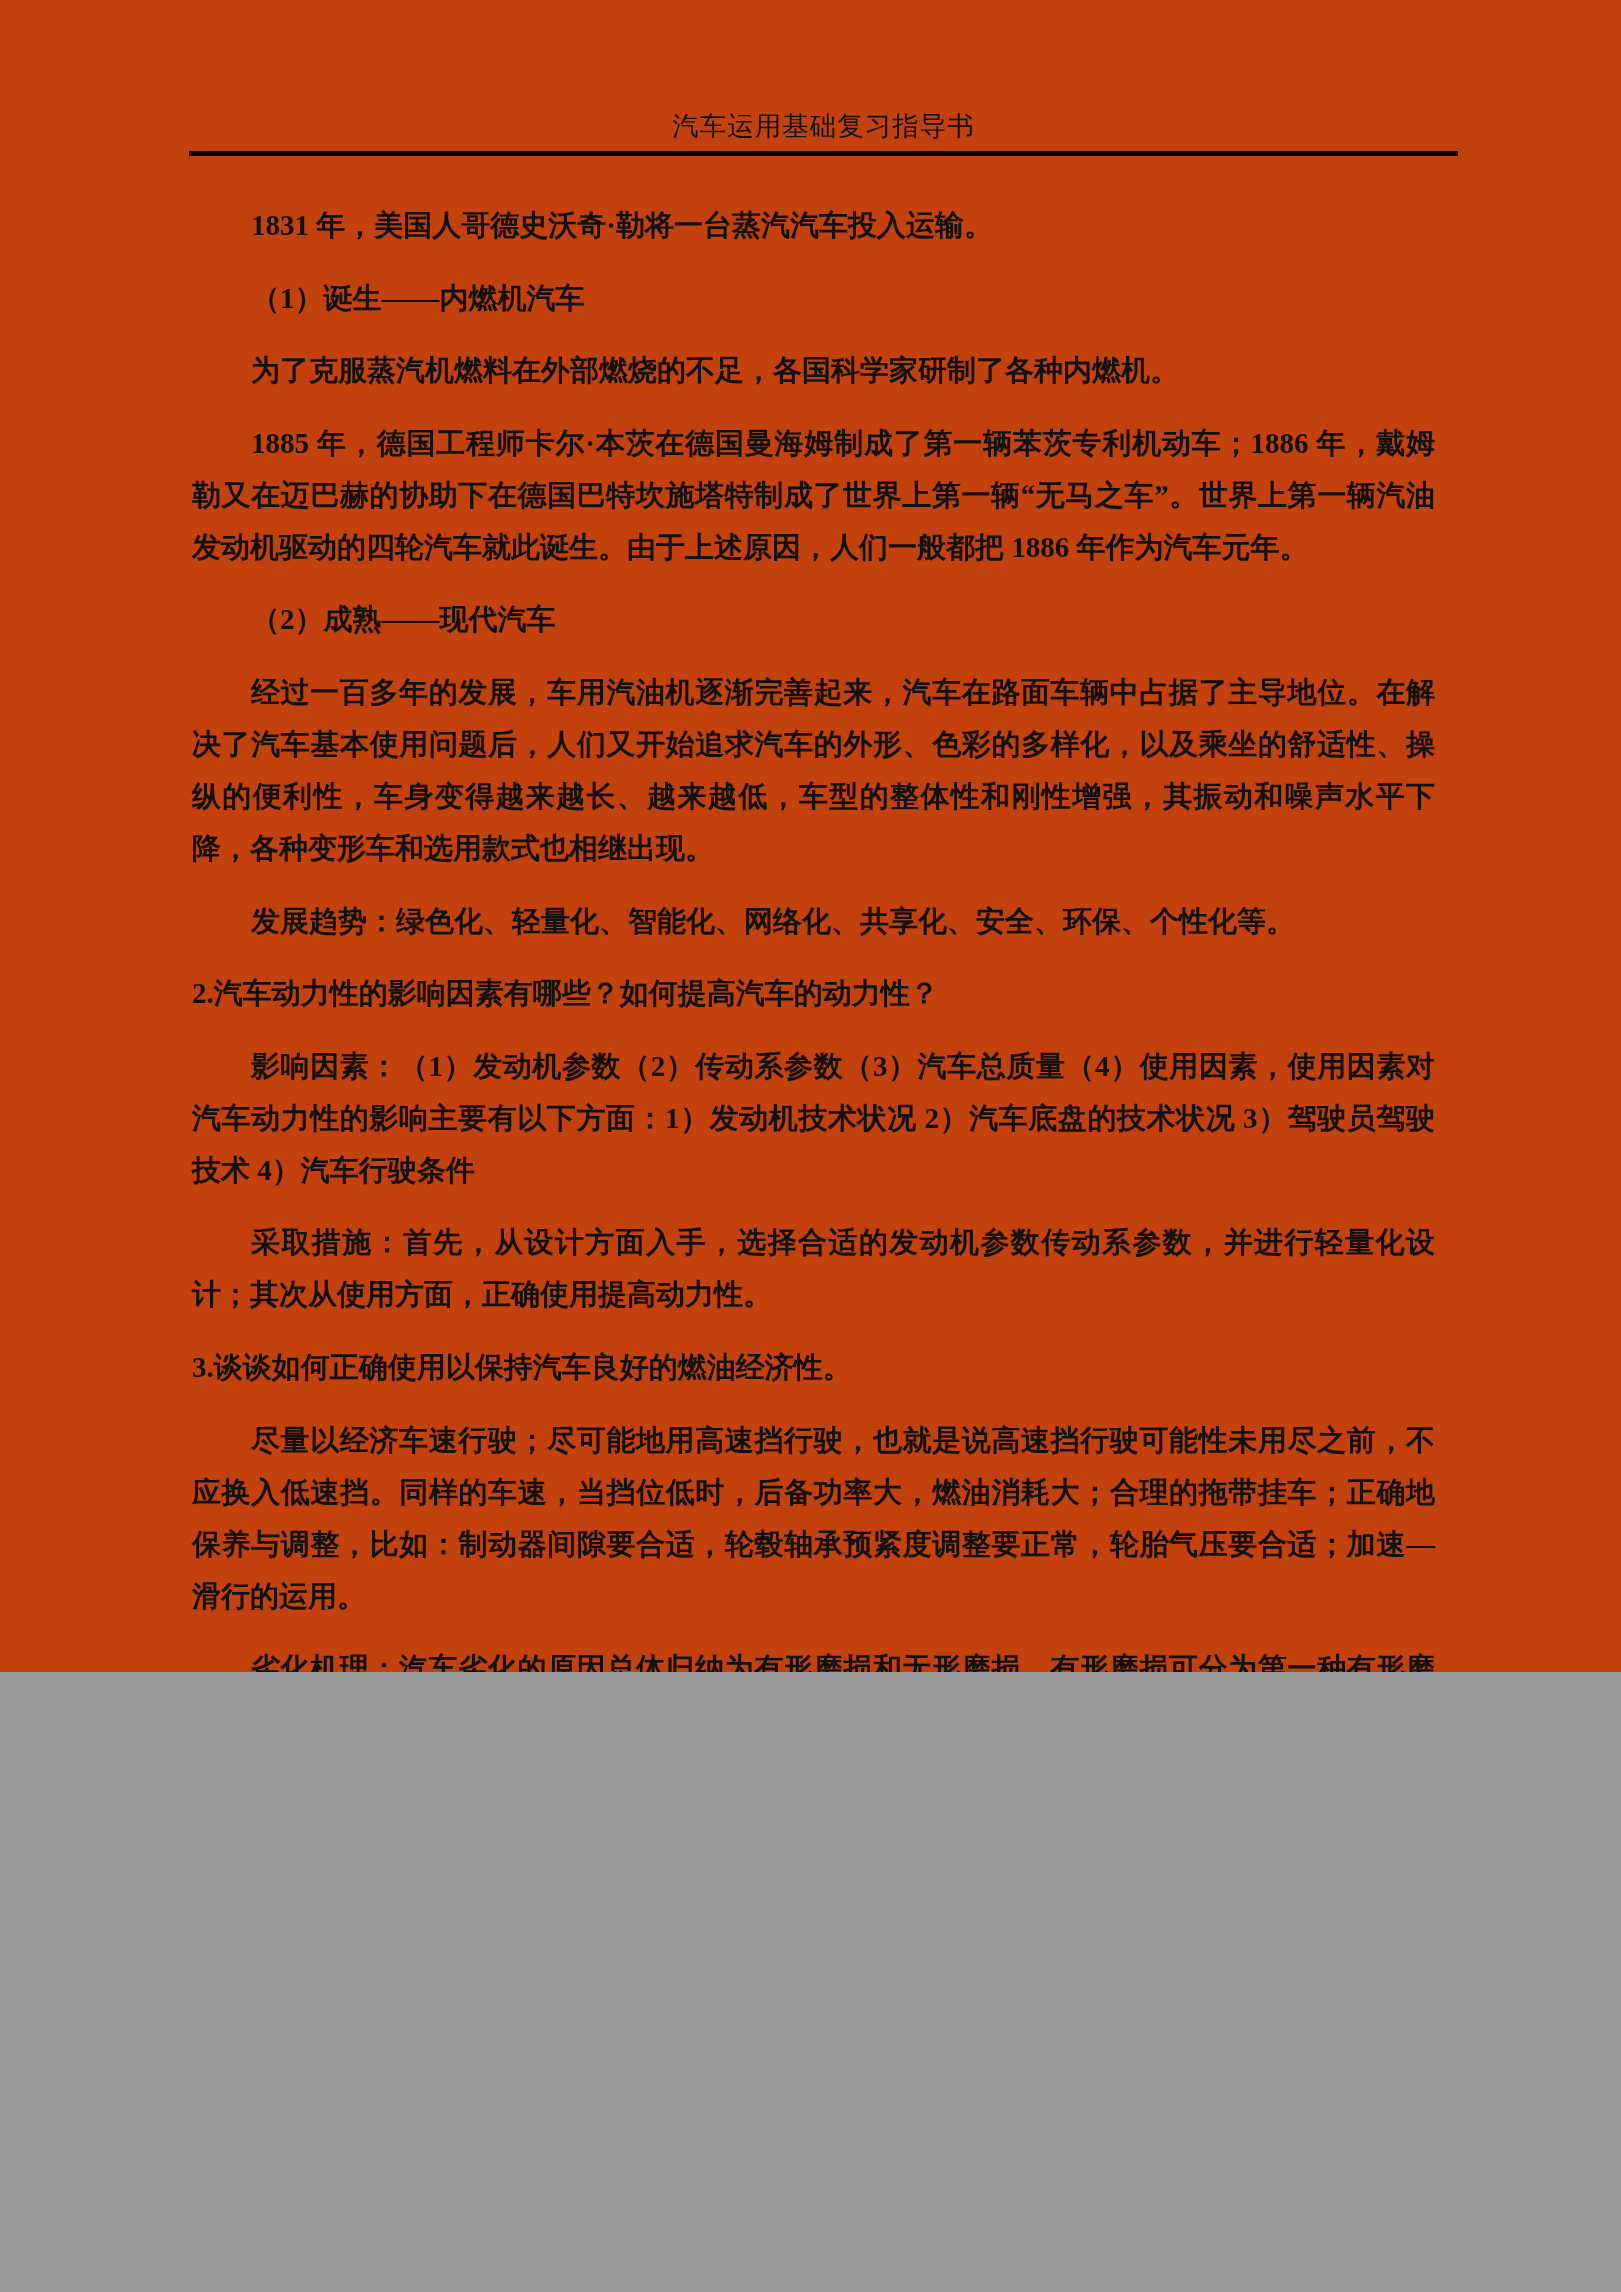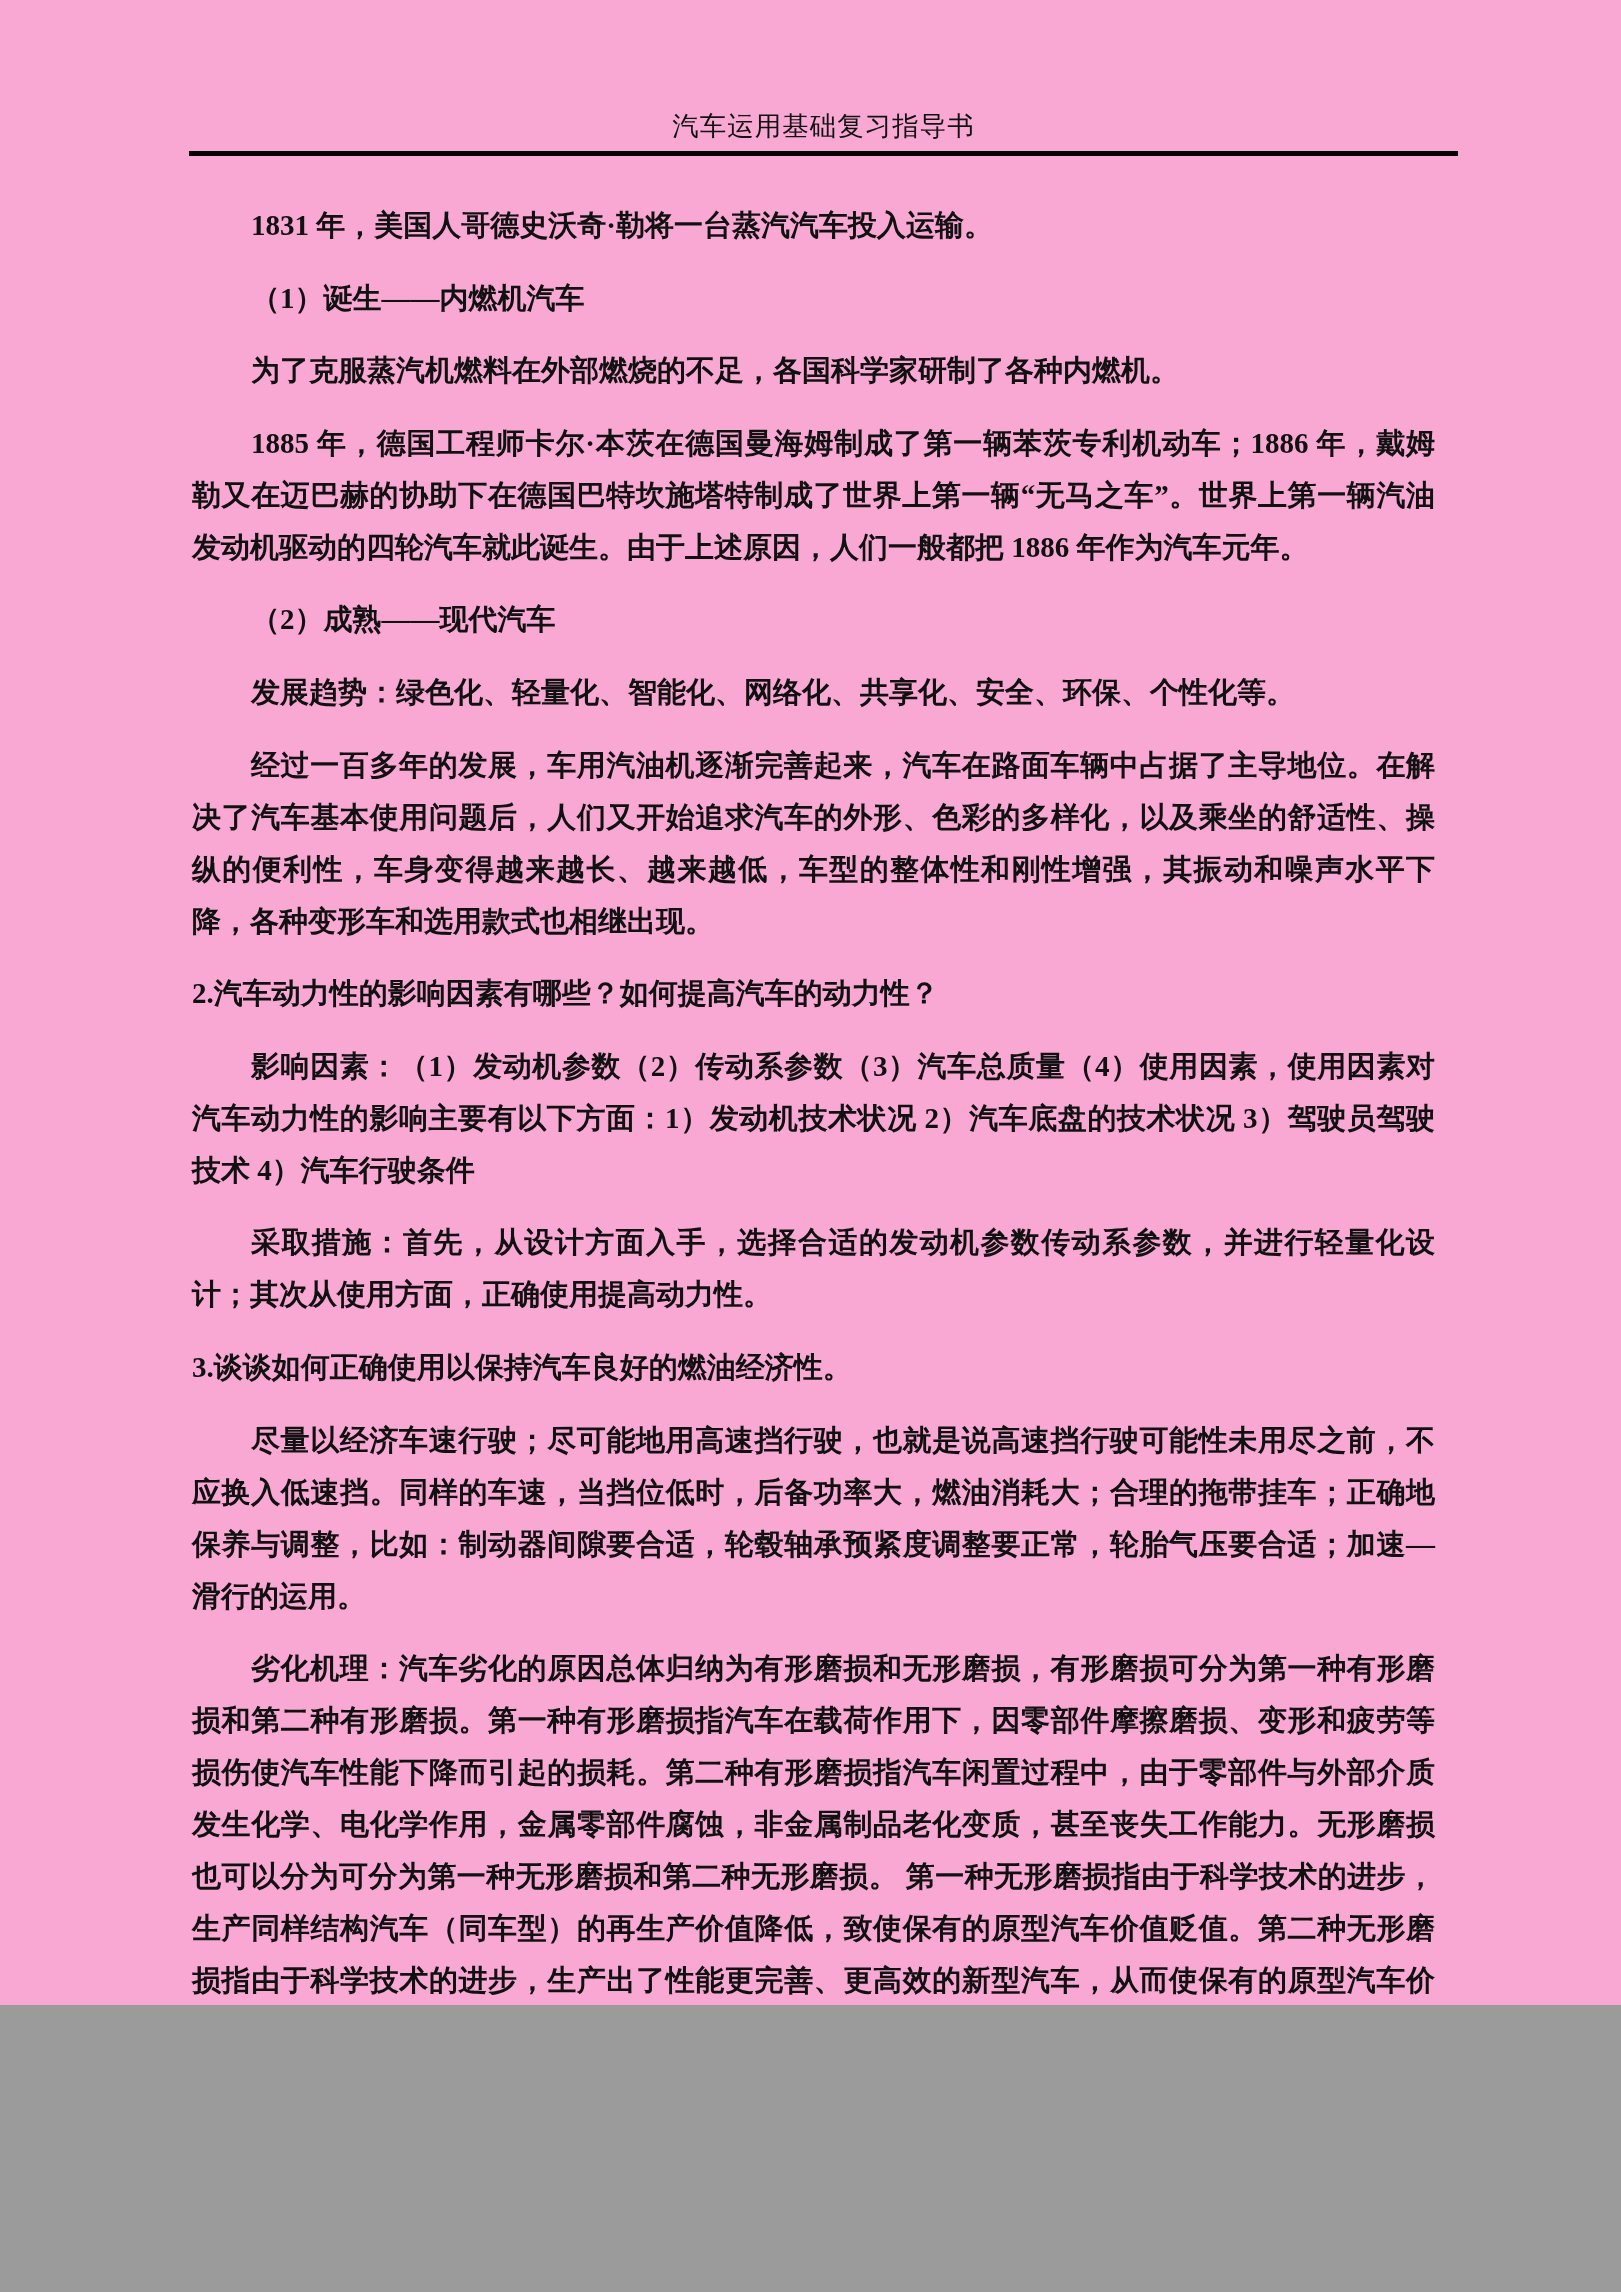--- a/index.html
+++ b/index.html
@@ -1,21 +1,21 @@
 <!DOCTYPE html>
 <html lang="zh"><head>
 <meta charset="utf-8">
 <style>
   html,body { margin:0; padding:0; }
   body { background:#9b9b9b; font-family:"Liberation Serif","DejaVu Serif",serif; }
   .page {
     position:relative;
-    width:1621px; height:2005px;
+    width:1621px; height:1672px;
     margin:0 auto;
-    background:#f9a8d4;
+    background:#c2410c;
     overflow:hidden;
     color:#111111;
   }
   .running-header {
     position:absolute;
     left:189px; top:109px; width:1269px;
     text-align:center;
     font-size:26.5px;
     line-height:35px;
     letter-spacing:1px;
@@ -54,22 +54,22 @@
 
 <div class="page">
   <div class="running-header">汽车运用基础复习指导书</div>
   <div class="header-rule"></div>
   <div class="content" id="content">
       <p class="indent">1831 年，美国人哥德史沃奇·勒将一台蒸汽汽车投入运输。</p>
       <p class="indent">（1）诞生——内燃机汽车</p>
       <p class="indent">为了克服蒸汽机燃料在外部燃烧的不足，各国科学家研制了各种内燃机。</p>
       <p class="indent">1885 年，德国工程师卡尔·本茨在德国曼海姆制成了第一辆苯茨专利机动车；1886 年，戴姆勒又在迈巴赫的协助下在德国巴特坎施塔特制成了世界上第一辆“无马之车”。世界上第一辆汽油发动机驱动的四轮汽车就此诞生。由于上述原因，人们一般都把 1886 年作为汽车元年。</p>
       <p class="indent">（2）成熟——现代汽车</p>
+      <p class="indent">经过一百多年的发展，车用汽油机逐渐完善起来，汽车在路面车辆中占据了主导地位。在解决了汽车基本使用问题后，人们又开始追求汽车的外形、色彩的多样化，以及乘坐的舒适性、操纵的便利性，车身变得越来越长、越来越低，车型的整体性和刚性增强，其振动和噪声水平下降，各种变形车和选用款式也相继出现。</p>
       <p class="indent">发展趋势：绿色化、轻量化、智能化、网络化、共享化、安全、环保、个性化等。</p>
-      <p class="indent">经过一百多年的发展，车用汽油机逐渐完善起来，汽车在路面车辆中占据了主导地位。在解决了汽车基本使用问题后，人们又开始追求汽车的外形、色彩的多样化，以及乘坐的舒适性、操纵的便利性，车身变得越来越长、越来越低，车型的整体性和刚性增强，其振动和噪声水平下降，各种变形车和选用款式也相继出现。</p>
       <p class="question">2.汽车动力性的影响因素有哪些？如何提高汽车的动力性？</p>
       <p class="indent">影响因素：（1）发动机参数（2）传动系参数（3）汽车总质量（4）使用因素，使用因素对汽车动力性的影响主要有以下方面：1）发动机技术状况 2）汽车底盘的技术状况 3）驾驶员驾驶技术 4）汽车行驶条件</p>
       <p class="indent">采取措施：首先，从设计方面入手，选择合适的发动机参数传动系参数，并进行轻量化设计；其次从使用方面，正确使用提高动力性。</p>
       <p class="question">3.谈谈如何正确使用以保持汽车良好的燃油经济性。</p>
       <p class="indent">尽量以经济车速行驶；尽可能地用高速挡行驶，也就是说高速挡行驶可能性未用尽之前，不应换入低速挡。同样的车速，当挡位低时，后备功率大，燃油消耗大；合理的拖带挂车；正确地保养与调整，比如：制动器间隙要合适，轮毂轴承预紧度调整要正常，轮胎气压要合适；加速—滑行的运用。</p>
       <p class="indent">劣化机理：汽车劣化的原因总体归纳为有形磨损和无形磨损，有形磨损可分为第一种有形磨损和第二种有形磨损。第一种有形磨损指汽车在载荷作用下，因零部件摩擦磨损、变形和疲劳等损伤使汽车性能下降而引起的损耗。第二种有形磨损指汽车闲置过程中，由于零部件与外部介质发生化学、电化学作用，金属零部件腐蚀，非金属制品老化变质，甚至丧失工作能力。无形磨损也可以分为可分为第一种无形磨损和第二种无形磨损。 第一种无形磨损指由于科学技术的进步，生产同样结构汽车（同车型）的再生产价值降低，致使保有的原型汽车价值贬值。第二种无形磨损指由于科学技术的进步，生产出了性能更完善、更高效的新型汽车，从而使保有的原型汽车价值贬值。</p>
     </div>
   <div class="page-number">25</div>
 </div>
 

